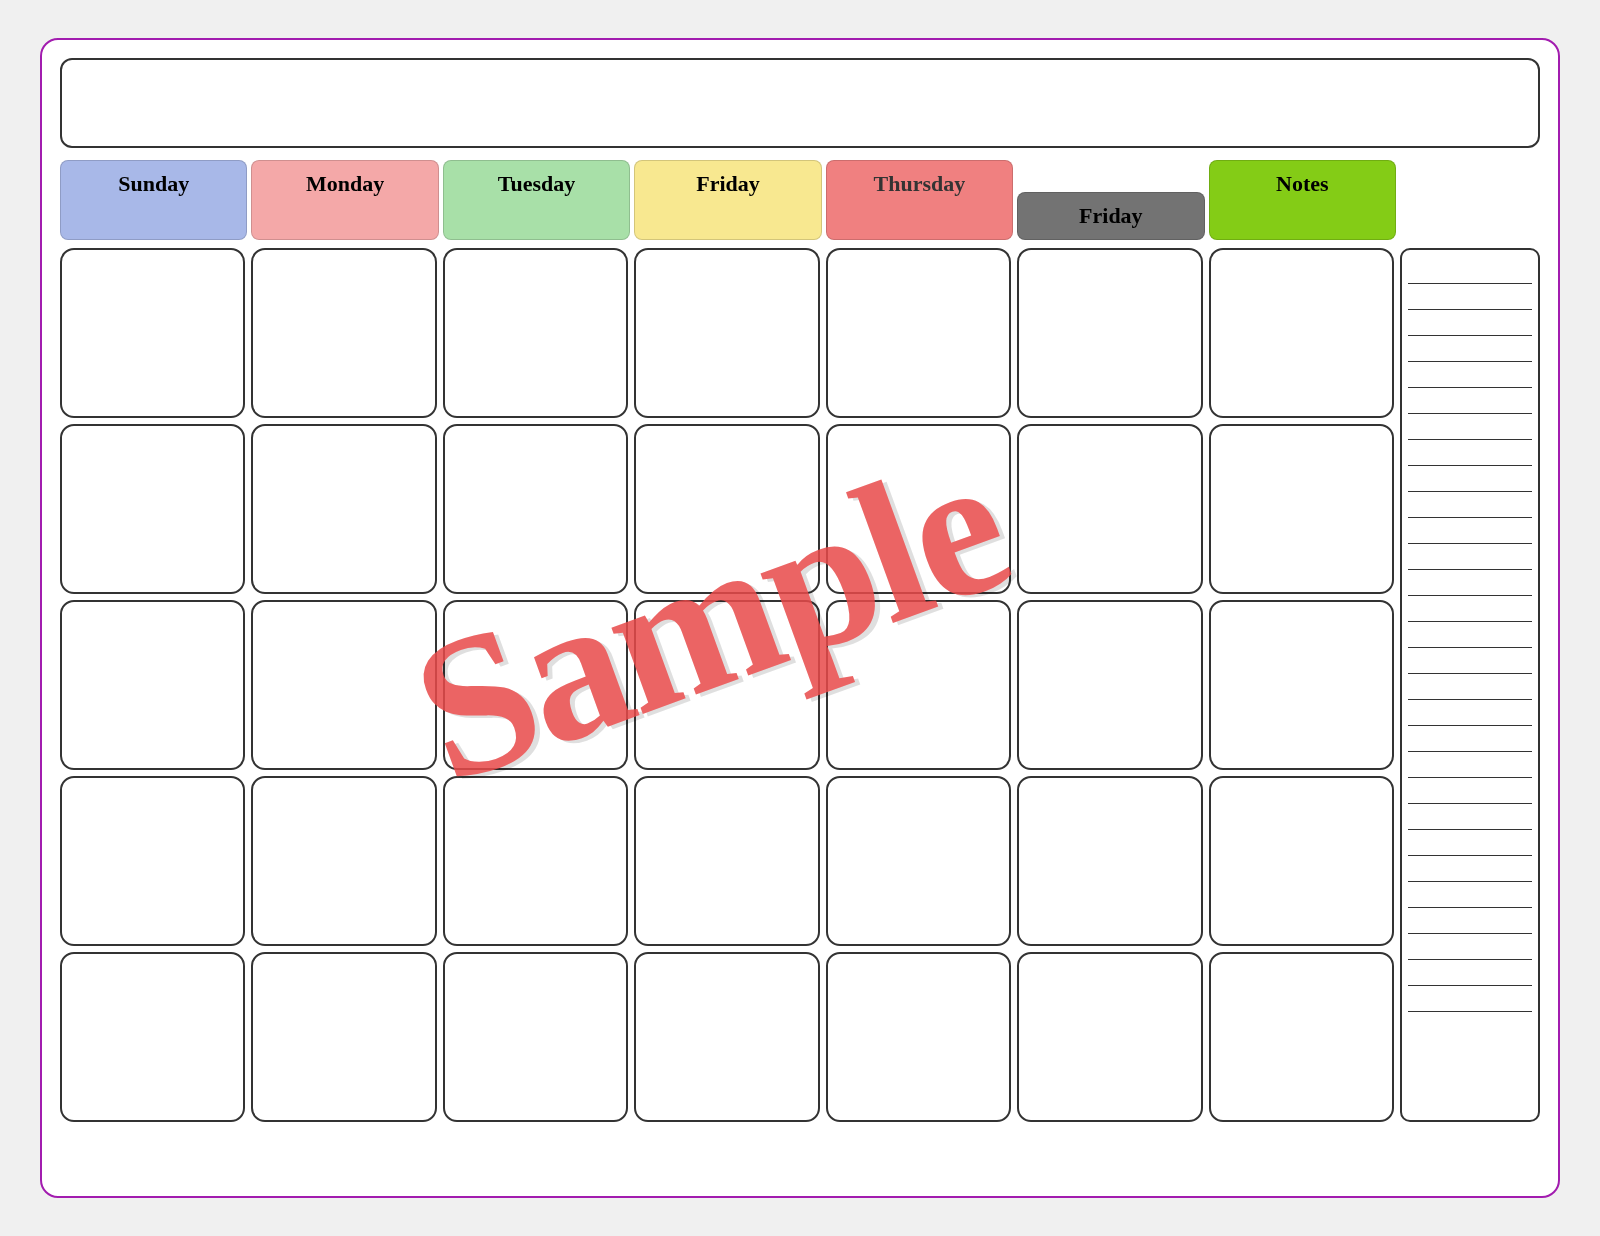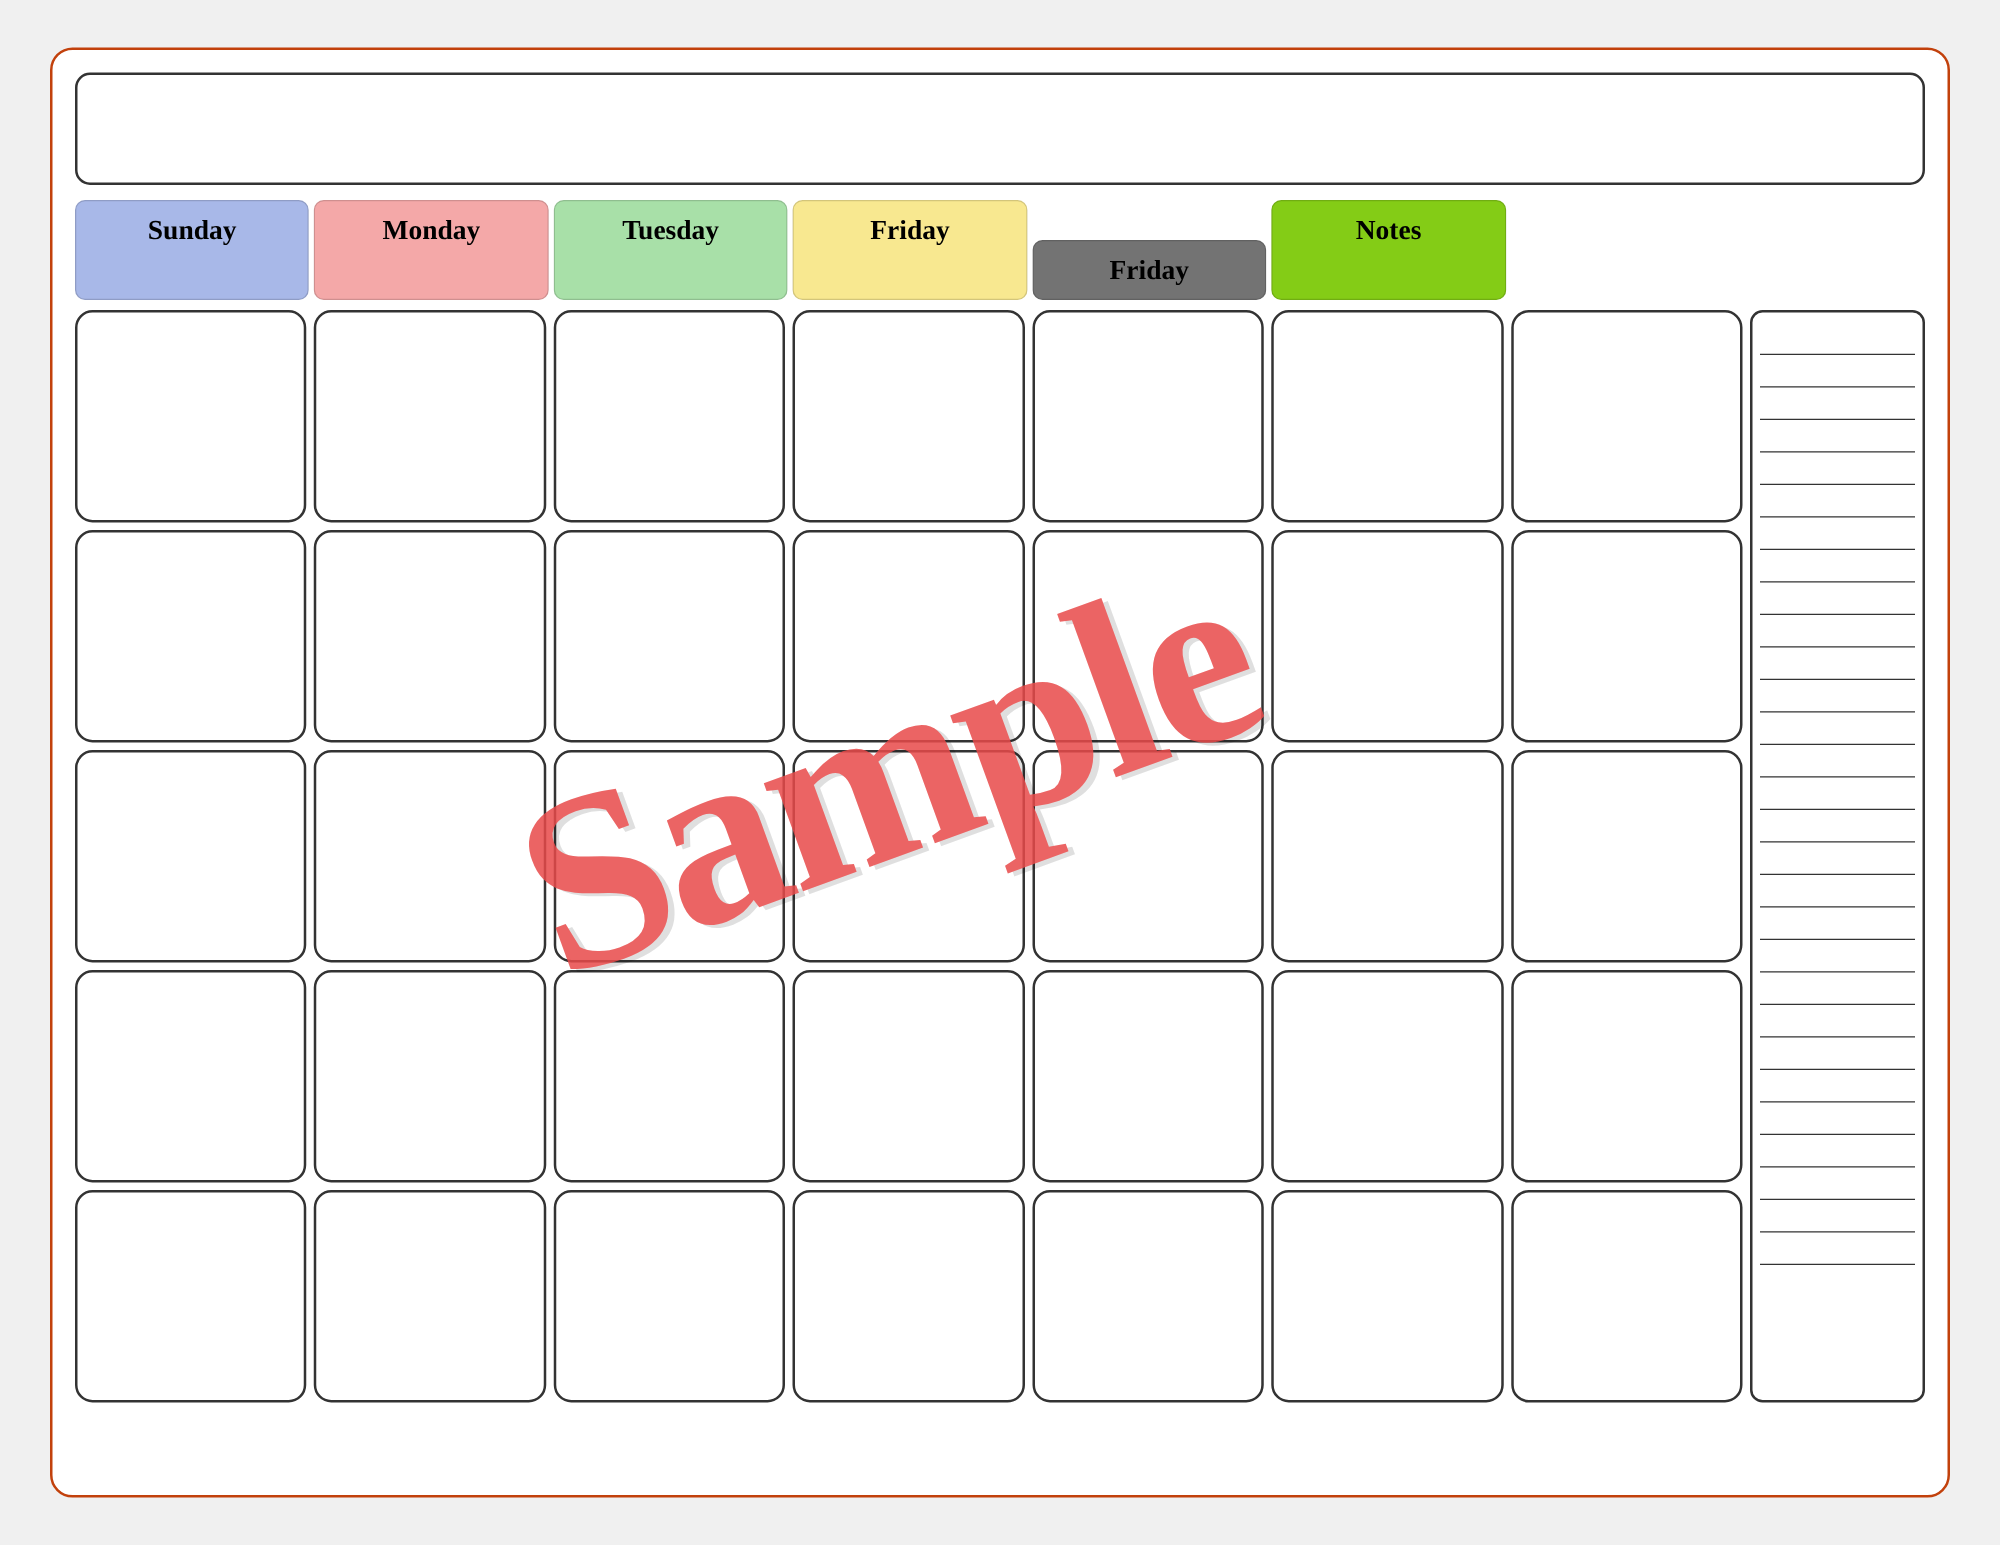--- a/index.html
+++ b/index.html
@@ -12,21 +12,21 @@
       background: #f0f0f0;
       display: flex;
       justify-content: center;
       align-items: center;
       min-height: 100vh;
       font-family: 'Comic Sans MS', 'Chalkboard SE', cursive;
     }
 
     .calendar-container {
       background: white;
-      border: 2px solid #c2410c;
+      border: 2px solid #a21caf;
       border-radius: 18px;
       width: 1520px;
       min-height: 1160px;
       padding: 18px;
       position: relative;
       overflow: hidden;
     }
 
     .title-bar {
       border: 2px solid #333;
@@ -118,20 +118,21 @@
 
 <div class="calendar-container">
 
   <div class="title-bar"></div>
 
   <div class="day-headers">
     <div class="day-header sunday">Sunday</div>
     <div class="day-header monday">Monday</div>
     <div class="day-header tuesday">Tuesday</div>
     <div class="day-header wednesday">Friday</div>
+    <div class="day-header thursday">Thursday</div>
     <div class="day-header friday">Friday</div>
     <div class="day-header notes">Notes</div>
   </div>
 
   <div class="calendar-body">
 
     <div class="day-cell"></div>
     <div class="day-cell"></div>
     <div class="day-cell"></div>
     <div class="day-cell"></div>

